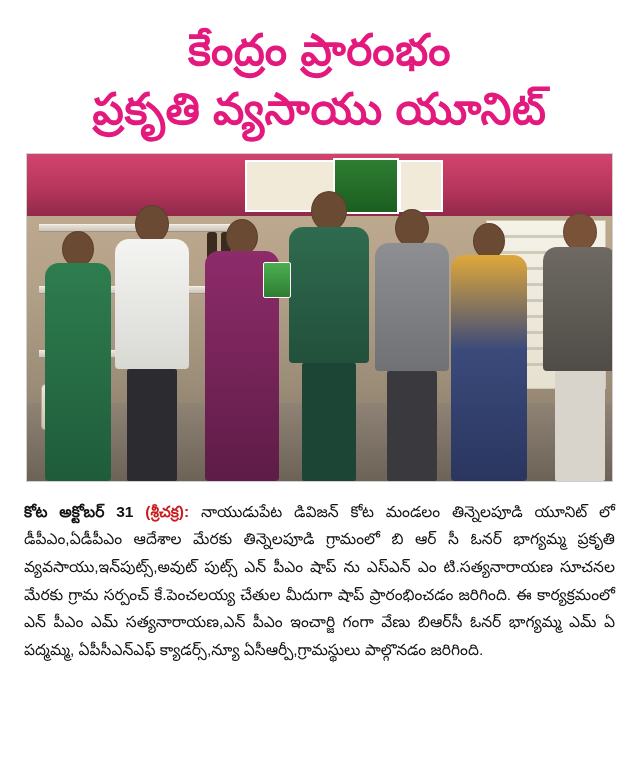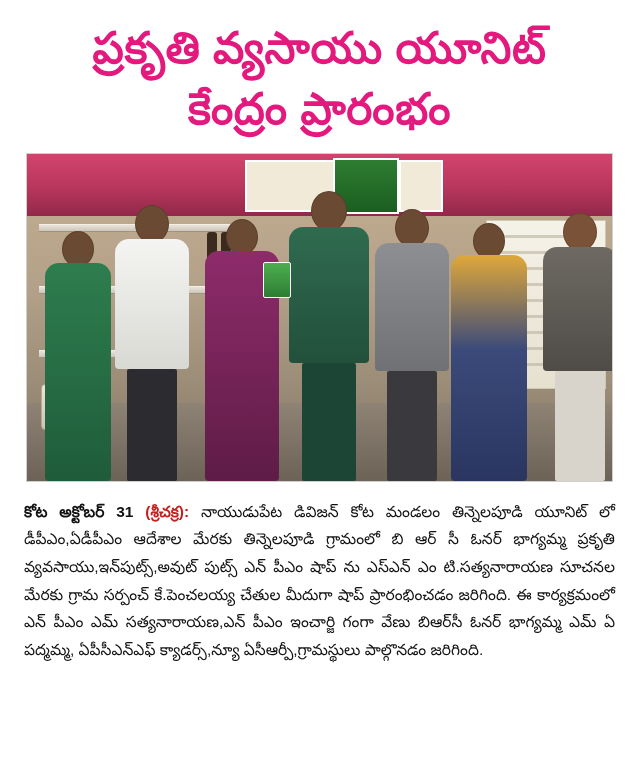--- a/index.html
+++ b/index.html
@@ -158,22 +158,22 @@
   .caption .body-text {
     font-weight: normal;
   }
 </style>
 </head>
 <body>
 
 <div class="page">
 
   <div class="headline">
+    <span class="line line2">కేంద్రం ప్రారంభం</span>
     <span class="line line1">ప్రకృతి వ్యసాయు యూనిట్</span>
-    <span class="line line2">కేంద్రం ప్రారంభం</span>
   </div>
 
   <div class="photo-wrap">
     <div class="photo">
       <div class="bg-wall"></div>
 
       <div class="banner"></div>
       <div class="banner-panel" style="left:218px;width:86px;"></div>
       <div class="banner-green" style="left:306px;width:62px;"></div>
       <div class="banner-panel" style="left:372px;width:40px;"></div>

